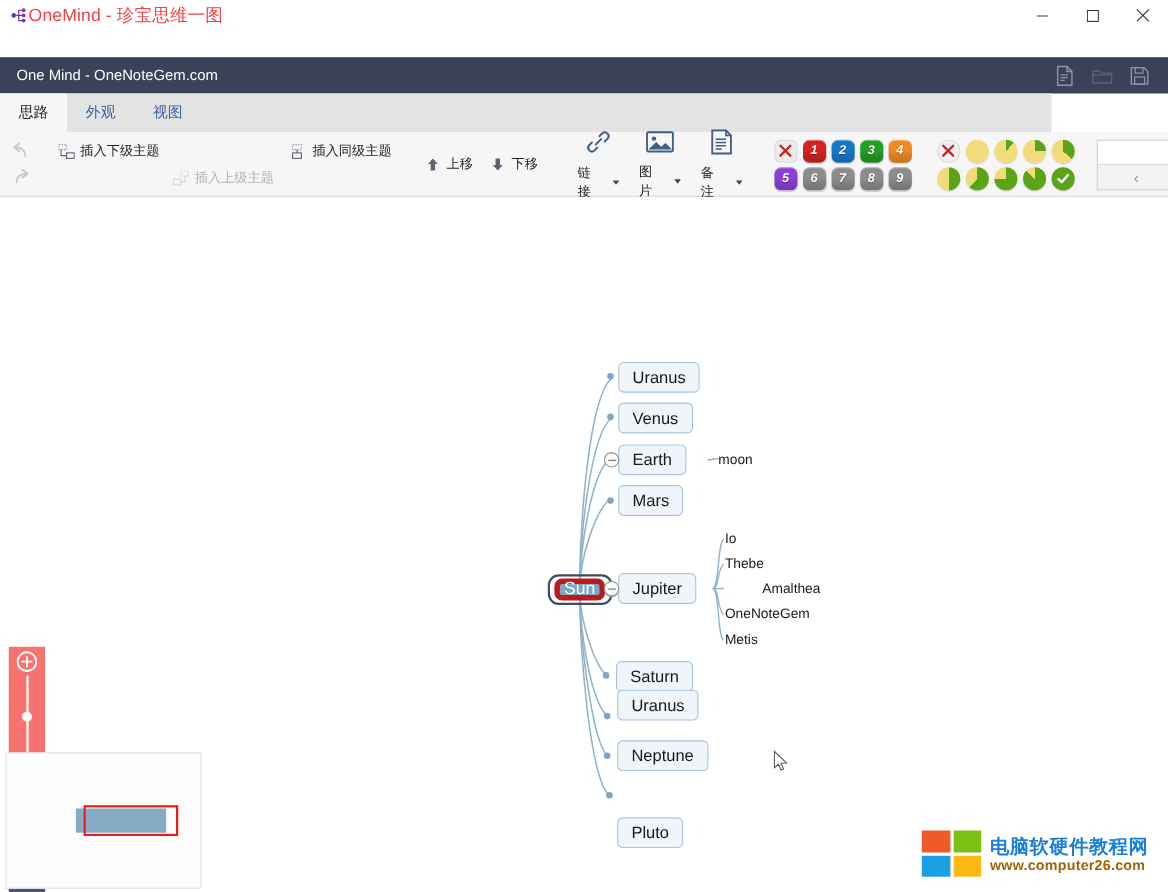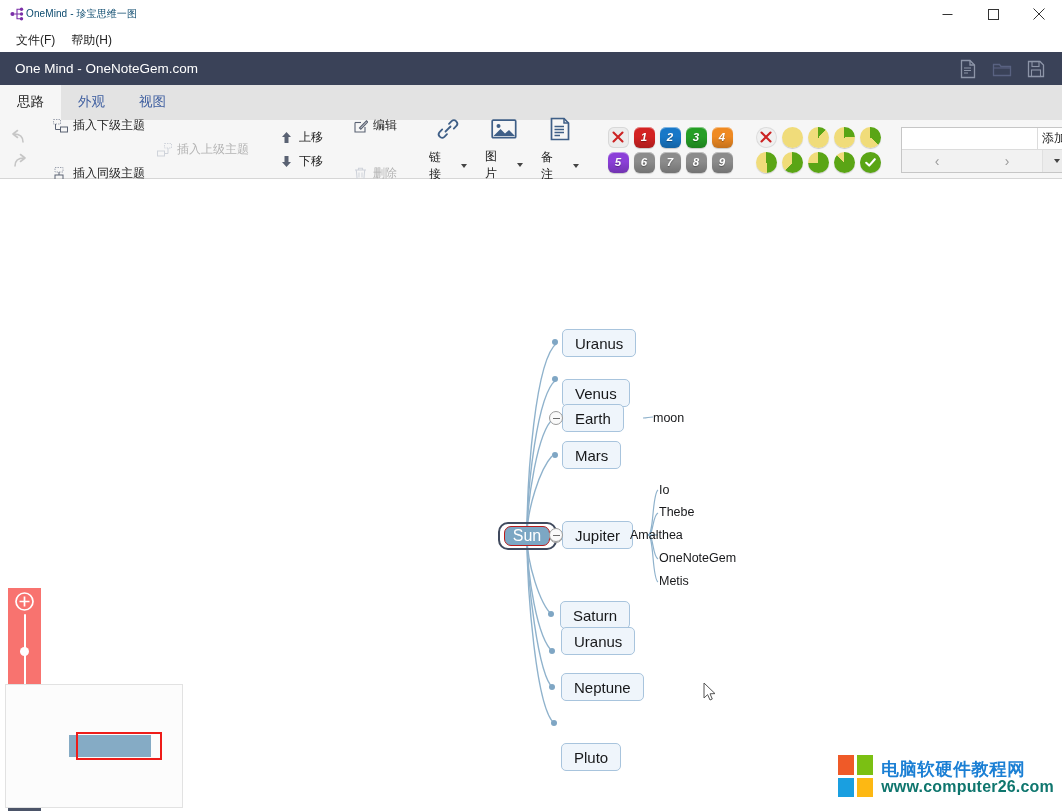--- a/index.html
+++ b/index.html
@@ -11,21 +11,21 @@
     background: #ffffff;
   }
   #app { position: relative; width: 1062px; height: 811px; background:#fff; }
 
   
   .titlebar {
     position: absolute; left:0; top:0; width:1062px; height:28px;
     background:#ffffff; display:flex; align-items:center;
   }
   .tb-icon { width:26px; display:flex; align-items:center; justify-content:center; padding-left:8px;}
-  .tb-title { font-size:10px; color:#0c4a6e; letter-spacing:0.1px; }
+  .tb-title { font-size:16px; color:#ef4444; letter-spacing:0.1px; }
   .tb-btns { position:absolute; right:0; top:0; display:flex; height:28px; }
   .tb-btn { width:46px; height:28px; display:flex; align-items:center; justify-content:center; }
   .tb-btn svg { display:block; }
 
   
   .menubar {
     position:absolute; left:0; top:28px; width:1062px; height:24px;
     background:#ffffff; display:flex; align-items:center; padding-left:8px;
   }
   .menu-item { font-size:12px; color:#222; padding:2px 8px; }
@@ -34,42 +34,42 @@
   .appheader {
     position:absolute; left:0; top:52px; width:1062px; height:33px;
     background:#3a4258; display:flex; align-items:center;
   }
   .appheader-title { color:#ffffff; font-size:13.5px; margin-left:15px; }
   .appheader-icons { position:absolute; right:16px; top:0; height:33px; display:flex; align-items:center; gap:14px; }
   .hdr-ico { width:20px; height:22px; display:flex; align-items:center; justify-content:center; }
 
   
   .tabstrip {
-    position:absolute; left:0; top:85px; width:1062px; height:35px;
+    position:absolute; left:0; top:85px; width:956px; height:35px;
     background:#e3e3e3; display:flex; align-items:flex-end;
   }
   .tab {
     font-size:13.5px; padding:8px 17px 9px 17px; color:#3f5fa0; height:35px;
     display:flex; align-items:center;
   }
   .tab.active { background:#f6f6f6; color:#222; }
 
   
   .ribbon {
     position:absolute; left:0; top:120px; width:1062px; height:59px;
     background:#f6f6f6; border-bottom:1px solid #d6d6d6;
     display:flex; align-items:stretch;
   }
   .rgroup { display:flex; align-items:center; padding:0 7px; height:59px; }
   .rsep { width:1px; background:#dcdcdc; margin:6px 2px; height:47px; }
 
   .undocol { display:flex; flex-direction:column; justify-content:center; gap:2px; padding:0 6px 0 8px;}
   .undocol .ubtn { width:22px;height:22px; display:flex;align-items:center;justify-content:center;}
 
-  .stackcol { display:flex; flex-direction:column; gap:3px;font-family:Liberation Mono, monospace; }
+  .stackcol { display:flex; flex-direction:row; gap:3px;font-family:Liberation Mono, monospace; }
   .ritem {
     display:flex; align-items:center; gap:5px;
     font-size:12px; color:#222; padding:2px 6px; height:21px; white-space:nowrap;
   }
   .ritem.disabled { color:#b3b3b3;margin-top:24px; }
   .ritem .gi { width:15px; height:15px; display:flex; align-items:center; justify-content:center;}
 
   .bigbtn {
     display:flex; flex-direction:column; align-items:center; justify-content:center;
     padding:2px 8px; height:56px; min-width:50px;
@@ -104,21 +104,21 @@
 
   
   .canvas { position:absolute; left:0; top:179px; width:1062px; height:632px; background:#ffffff; overflow:hidden; }
 
   .node {
     position:absolute; display:flex; align-items:center; justify-content:center;
     background:#eff5fb; border:1px solid #a8c4dd; border-radius:5px;
     font-size:15px; color:#17181a; white-space:nowrap; padding:0 12px;
   }
   .node.root {
-    background:#7ca7c4; border:1px solid #b91c1c; color:#ffffff;
+    background:#7ca7c4; border:5px solid #b91c1c; color:#ffffff;
     border-radius:7px; font-size:16px;
   }
   .rootsel {
     position:absolute; border:2px solid #404a5e; border-radius:10px; background:transparent;
   }
   .leaf { position:absolute; font-size:12.5px; color:#17181a; white-space:nowrap; }
 
   .collapse {
     position:absolute; width:14px; height:14px; border-radius:50%;
     border:1px solid #9a9a9a; background:#fafafa;
@@ -144,21 +144,21 @@
     background:#fcfcfc; border:1px solid #e2e2e2;
   }
   .mm-shape { position:absolute; left:63px; top:50px; width:82px; height:22px; background:#7ea7c2; opacity:.95;}
   .mm-view { position:absolute; left:70px; top:47px; width:86px; height:28px; border:2px solid #ee1c19; }
 
   
   .watermark { position:absolute; left:838px; top:752px; width:216px; height:48px; display:flex; align-items:center; gap:8px;}
   .wm-logo { width:54px; height:42px; display:grid; grid-template-columns:1fr 1fr; grid-template-rows:1fr 1fr; gap:3px; }
   .wm-text { display:flex; flex-direction:column; justify-content:space-between; }
   .wm-t1 { font-size:17.5px; font-weight:bold; color:#1a7fd4; letter-spacing:0.5px; line-height:20px;}
-  .wm-t2 { font-size:16px; font-weight:bold; color:#0f766e; letter-spacing:0.2px; line-height:15px;}
+  .wm-t2 { font-size:13px; font-weight:bold; color:#a16207; letter-spacing:0.2px; line-height:15px;}
 
   .cursor { position:absolute; left:703px; top:503px; }
 </style>
 </head>
 <body>
 
 <div id="app">
 
   <div class="titlebar">
     <div class="tb-icon">
@@ -183,24 +183,20 @@
           </svg>
       </div>
       <div class="tb-btn">
         <svg width="12" height="12" viewBox="0 0 12 12">
             <path d="M0.5 0.5 L11.5 11.5 M11.5 0.5 L0.5 11.5" stroke="#333" stroke-width="1"></path>
           </svg>
       </div>
     </div>
   </div>
 
-  <div class="menubar">
-    <div class="menu-item">文件(F)</div>
-    <div class="menu-item">帮助(H)</div>
-  </div>
 
   <div class="appheader">
     <div class="appheader-title">One Mind - OneNoteGem.com</div>
     <div class="appheader-icons">
       <div class="hdr-ico">
         <svg width="18" height="20" viewBox="0 0 18 20">
           <path d="M2.5 1.5 H11 L15.5 6 V18.5 H2.5 Z" fill="none" stroke="#8d95a8" stroke-width="1.3"></path>
           <path d="M11 1.5 V6 H15.5" fill="none" stroke="#8d95a8" stroke-width="1.3"></path>
           <path d="M5 9 H12 M5 11.5 H12 M5 14 H9" stroke="#8d95a8" stroke-width="1.1"></path>
         </svg>
@@ -298,45 +294,20 @@
             <svg width="13" height="13" viewBox="0 0 13 13">
                 <path d="M6.5 12 L11 7 H8.5 V1 H4.5 V7 H2 Z" fill="#5a6273"></path>
               </svg>
           </span>
           <span>下移</span>
         </div>
       </div>
     </div>
     <div class="rsep"></div>
 
-    <div class="rgroup">
-      <div class="stackcol">
-        <div class="ritem">
-          <span class="gi">
-            <svg width="14" height="14" viewBox="0 0 14 14">
-              <path d="M1 3.5 V13 H11 V8" fill="none" stroke="#5a6273" stroke-width="1.1"></path>
-              <path d="M1 3.5 H7" fill="none" stroke="#5a6273" stroke-width="1.1"></path>
-              <path d="M5.5 9 L12.5 1.8 L13.8 3 L6.8 10.2 Z" fill="none" stroke="#5a6273" stroke-width="1.1"></path>
-            </svg>
-          </span>
-          <span>编辑</span>
-        </div>
-        <div class="ritem disabled">
-          <span class="gi">
-            <svg width="13" height="14" viewBox="0 0 13 14">
-              <path d="M1 3 H12" stroke="#cfd3da" stroke-width="1.1"></path>
-              <path d="M4.5 3 V1.3 H8.5 V3" fill="none" stroke="#cfd3da" stroke-width="1.1"></path>
-              <path d="M2.3 3 L3.2 13 H9.8 L10.7 3" fill="none" stroke="#cfd3da" stroke-width="1.1"></path>
-              <path d="M5 5.5 V10.5 M8 5.5 V10.5" stroke="#cfd3da" stroke-width="1"></path>
-            </svg>
-          </span>
-          <span>删除</span>
-        </div>
-      </div>
-    </div>
     <div class="rsep"></div>
 
     <div class="rgroup" style="gap:2px;">
       <div class="bigbtn">
         <span class="bi">
           <svg width="24" height="24" viewBox="0 0 24 24">
             <path d="M9.5 14.5 L14.5 9.5" stroke="#3f5f87" stroke-width="1.8" stroke-linecap="round"></path>
             <path d="M13 6.8 L15.6 4.2 A3.4 3.4 0 0 1 20.4 9 L17.8 11.6" fill="none" stroke="#3f5f87" stroke-width="1.8" stroke-linecap="round"></path>
             <path d="M11 17.2 L8.4 19.8 A3.4 3.4 0 0 1 3.6 15 L6.2 12.4" fill="none" stroke="#3f5f87" stroke-width="1.8" stroke-linecap="round"></path>
           </svg>
@@ -471,38 +442,38 @@
     <div class="dot" style="left:548px;top:432px;"></div>
     <div class="dot" style="left:549px;top:469px;"></div>
     <div class="dot" style="left:549px;top:505px;"></div>
     <div class="dot" style="left:551px;top:541px;"></div>
 
     <div class="rootsel" style="left:498px;top:343px;width:59px;height:28px;"></div>
     <div class="node root" style="left:504px;top:347px;width:46px;height:20px;">Sun</div>
     <div class="collapse" style="left:549px;top:350px;"></div>
 
     <div class="node" style="left:562px;top:150px;height:28px;">Uranus</div>
-    <div class="node" style="left:562px;top:200px;height:28px;">Venus</div>
+    <div class="node" style="left:562px;top:187px;height:28px;">Venus</div>
     <div class="node" style="left:562px;top:225px;height:28px;">Earth</div>
     <div class="collapse" style="left:549px;top:232px;"></div>
     <div class="node" style="left:562px;top:262px;height:28px;text-align:right;">Mars</div>
 
     <div class="node" style="left:562px;top:342px;height:28px;">Jupiter</div>
     <div class="collapse" style="left:549px;top:349px;"></div>
 
     <div class="node" style="left:560px;top:422px;height:28px;">Saturn</div>
     <div class="node" style="left:561px;top:448px;height:28px;">Uranus</div>
     <div class="node" style="left:561px;top:494px;height:28px;">Neptune</div>
     <div class="node" style="left:561px;top:530px;height:28px;margin-top:34px;">Pluto</div>
 
     <div class="leaf" style="left:653px;top:232px;">moon</div>
 
     <div class="leaf" style="left:659px;top:304px;">Io</div>
     <div class="leaf" style="left:659px;top:326px;">Thebe</div>
-    <div class="leaf" style="left:630px;top:349px;">Amalthea</div>
+    <div class="leaf" style="left:693px;top:349px;">Amalthea</div>
     <div class="leaf" style="left:659px;top:372px;">OneNoteGem</div>
     <div class="leaf" style="left:659px;top:395px;">Metis</div>
 
     <div class="cursor">
       <svg width="14" height="20" viewBox="0 0 14 20">
         <path d="M1 1 L1 16 L4.6 12.6 L7 18 L9.3 17 L7 11.8 L12 11.6 Z" fill="#ffffff" stroke="#555" stroke-width="1"></path>
       </svg>
     </div>
   </div>
 

